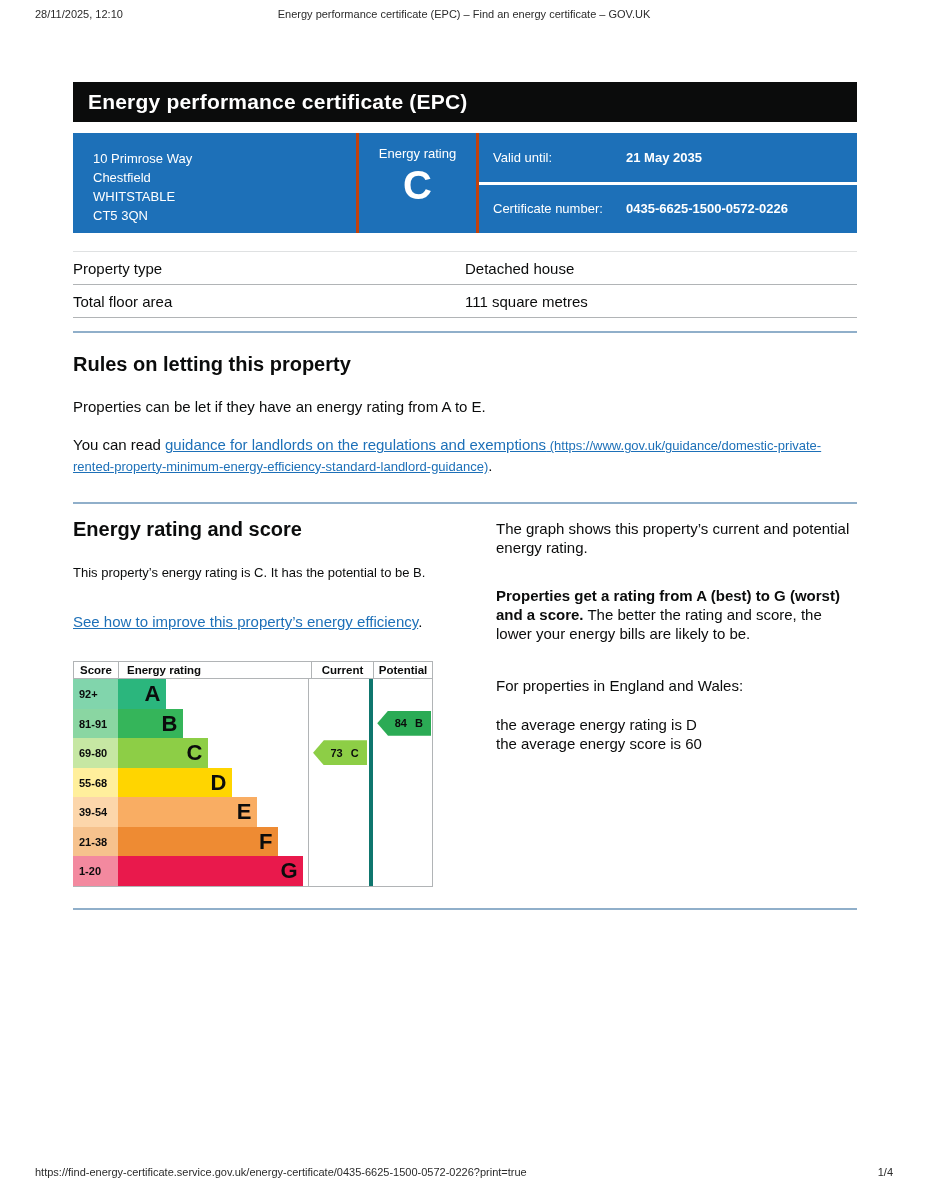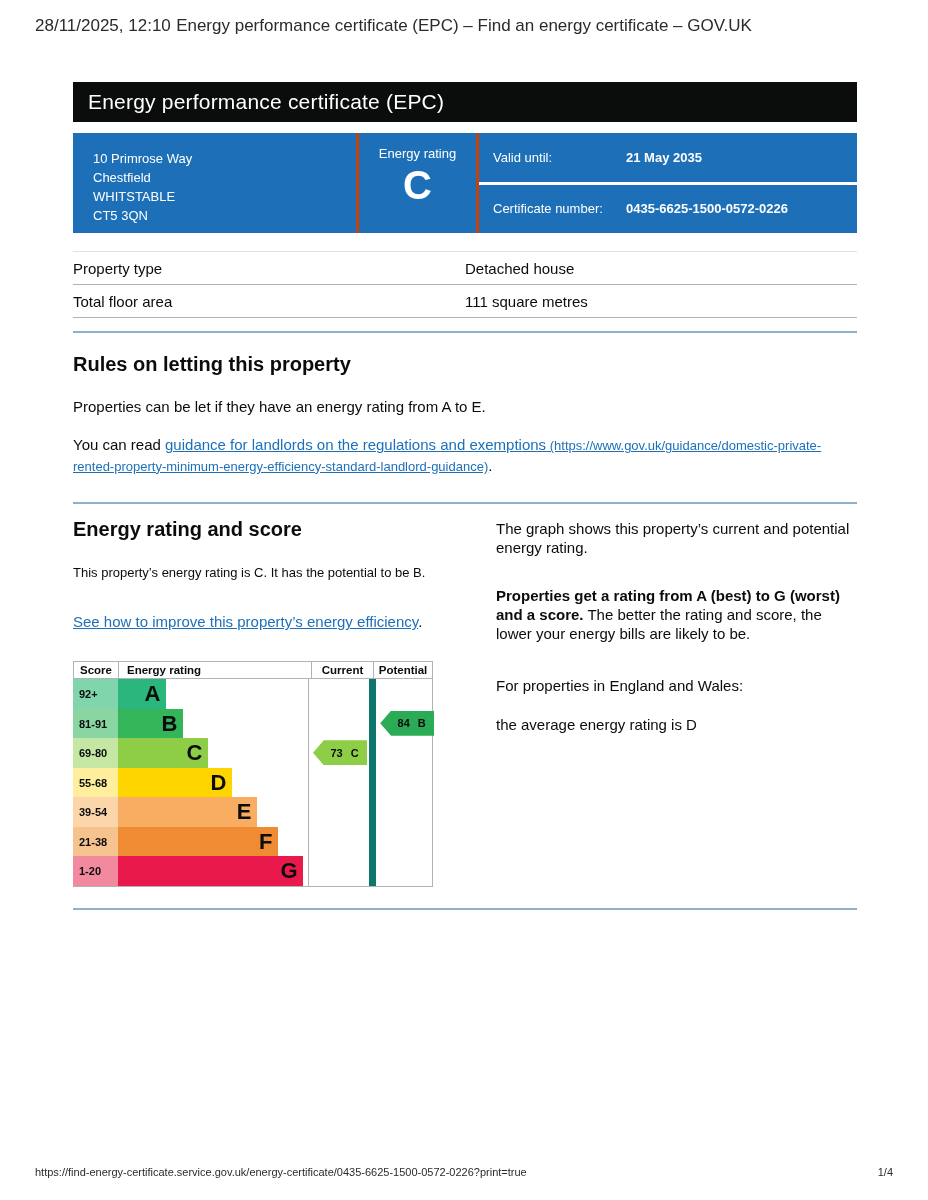--- a/index.html
+++ b/index.html
@@ -4,32 +4,32 @@
 <style>
   * { margin:0; padding:0; box-sizing:border-box; }
   html,body { width:928px; height:1200px; background:#fff; }
   body {
     position:relative;
     font-family:"Liberation Sans", sans-serif;
     color:#0b0c0c;
     overflow:hidden;
   }
   
-  .print-header { position:absolute; top:16px; left:0; right:0; font-size:17px; color:#2b2b2b; }
+  .print-header { position:absolute; top:8px; left:0; right:0; font-size:11px; color:#2b2b2b; }
   .ph-date { position:absolute; left:35px; top:0; }
   .ph-title { text-align:center; }
   .print-footer { position:absolute; top:1166px; left:0; right:0; font-size:11px; color:#2b2b2b; }
   .pf-url { position:absolute; left:35px; top:0; }
   .pf-page { position:absolute; right:35px; top:0; }
 
   .content { position:absolute; top:82px; left:73px; width:784px; }
 
   
   .banner { background:#0b0c0c; height:40px; display:flex; align-items:center; padding-left:15px; }
-  .banner h1 { color:#fff; font-size:21px; font-weight:normal; letter-spacing:.2px; }
+  .banner h1 { color:#fff; font-size:21px; font-weight:bold; letter-spacing:.2px; }
 
   
   .epc-box { margin-top:11px; height:100px; display:flex; gap:3px; background:#c2410c; }
   .epc-cell { background:#1d70b8; color:#fff; }
   .box-address { width:283px; padding:17px 0 0 20px; font-size:13px; line-height:1.45; }
   .box-rating { width:117px; text-align:center; padding-top:13px; }
   .box-rating .lbl { font-size:13px; }
   .box-rating .big { font-size:40px; font-weight:bold; line-height:1.1; margin-top:2px; }
   .box-right { flex:1; display:flex; flex-direction:column; gap:3px; background:#fff; }
   .box-row { flex:1; display:flex; align-items:center; padding-left:14px; font-size:13px; }
@@ -73,21 +73,21 @@
   .hc { height:100%; display:flex; align-items:center; }
   .h-score { width:45px; justify-content:center; border-left:1px solid #b1b4b6; }
   .h-rating { width:193px; padding-left:8px; border-left:1px solid #b1b4b6; }
   .h-cur { width:62px; justify-content:center; border-left:1px solid #b1b4b6; }
   .h-pot { width:60px; justify-content:center; border-left:1px solid #b1b4b6; border-right:1px solid #b1b4b6; }
   .band-row { display:flex; height:29.5px; }
   .b-score { width:45px; font-size:11px; display:flex; align-items:center; padding-left:6px; }
   .b-area { width:193px; }
   .b-bar { height:100%; display:flex; align-items:center; justify-content:flex-end; padding-right:5px; font-size:22px; line-height:1; }
   .b-cur { width:62px; border-left:1px solid #b1b4b6; position:relative; }
-  .b-pot { width:64px; border-left:7px solid #0f766e; border-right:1px solid #b1b4b6; position:relative;padding-left:40px; }
+  .b-pot { width:64px; border-left:4px solid #0f766e; border-right:1px solid #b1b4b6; position:relative;padding-left:40px; }
   .arrow {
     position:absolute; top:2px; left:4px; width:54px; height:25px;
     clip-path:polygon(0 50%, 20% 0, 100% 0, 100% 100%, 20% 100%);
     display:flex; align-items:center; justify-content:center; padding-left:9px;
     font-size:11px; font-weight:bold; word-spacing:5px; color:#0b0c0c;
   }
 </style>
 </head>
 <body>
 
@@ -227,20 +227,21 @@
           <div class="b-pot"></div>
         </div>
       </div>
     </div>
 
     <div class="col-right">
       <p class="rp1">The graph shows this property’s current and potential energy rating.</p>
       <p class="rp2"><b>Properties get a rating from A (best) to G (worst) and a score.</b><span> The better the rating and score, the lower your energy bills are likely to be.</span></p>
       <p class="rp3">For properties in England and Wales:</p>
       <p class="rp4">the average energy rating is D</p>
+      <p>the average energy score is 60</p>
     </div>
   </div>
 
   <hr class="divider div3">
 </div>
 
 <div class="print-footer">
   <span class="pf-url">https://find-energy-certificate.service.gov.uk/energy-certificate/0435-6625-1500-0572-0226?print=true</span>
   <span class="pf-page">1/4</span>
 </div>

